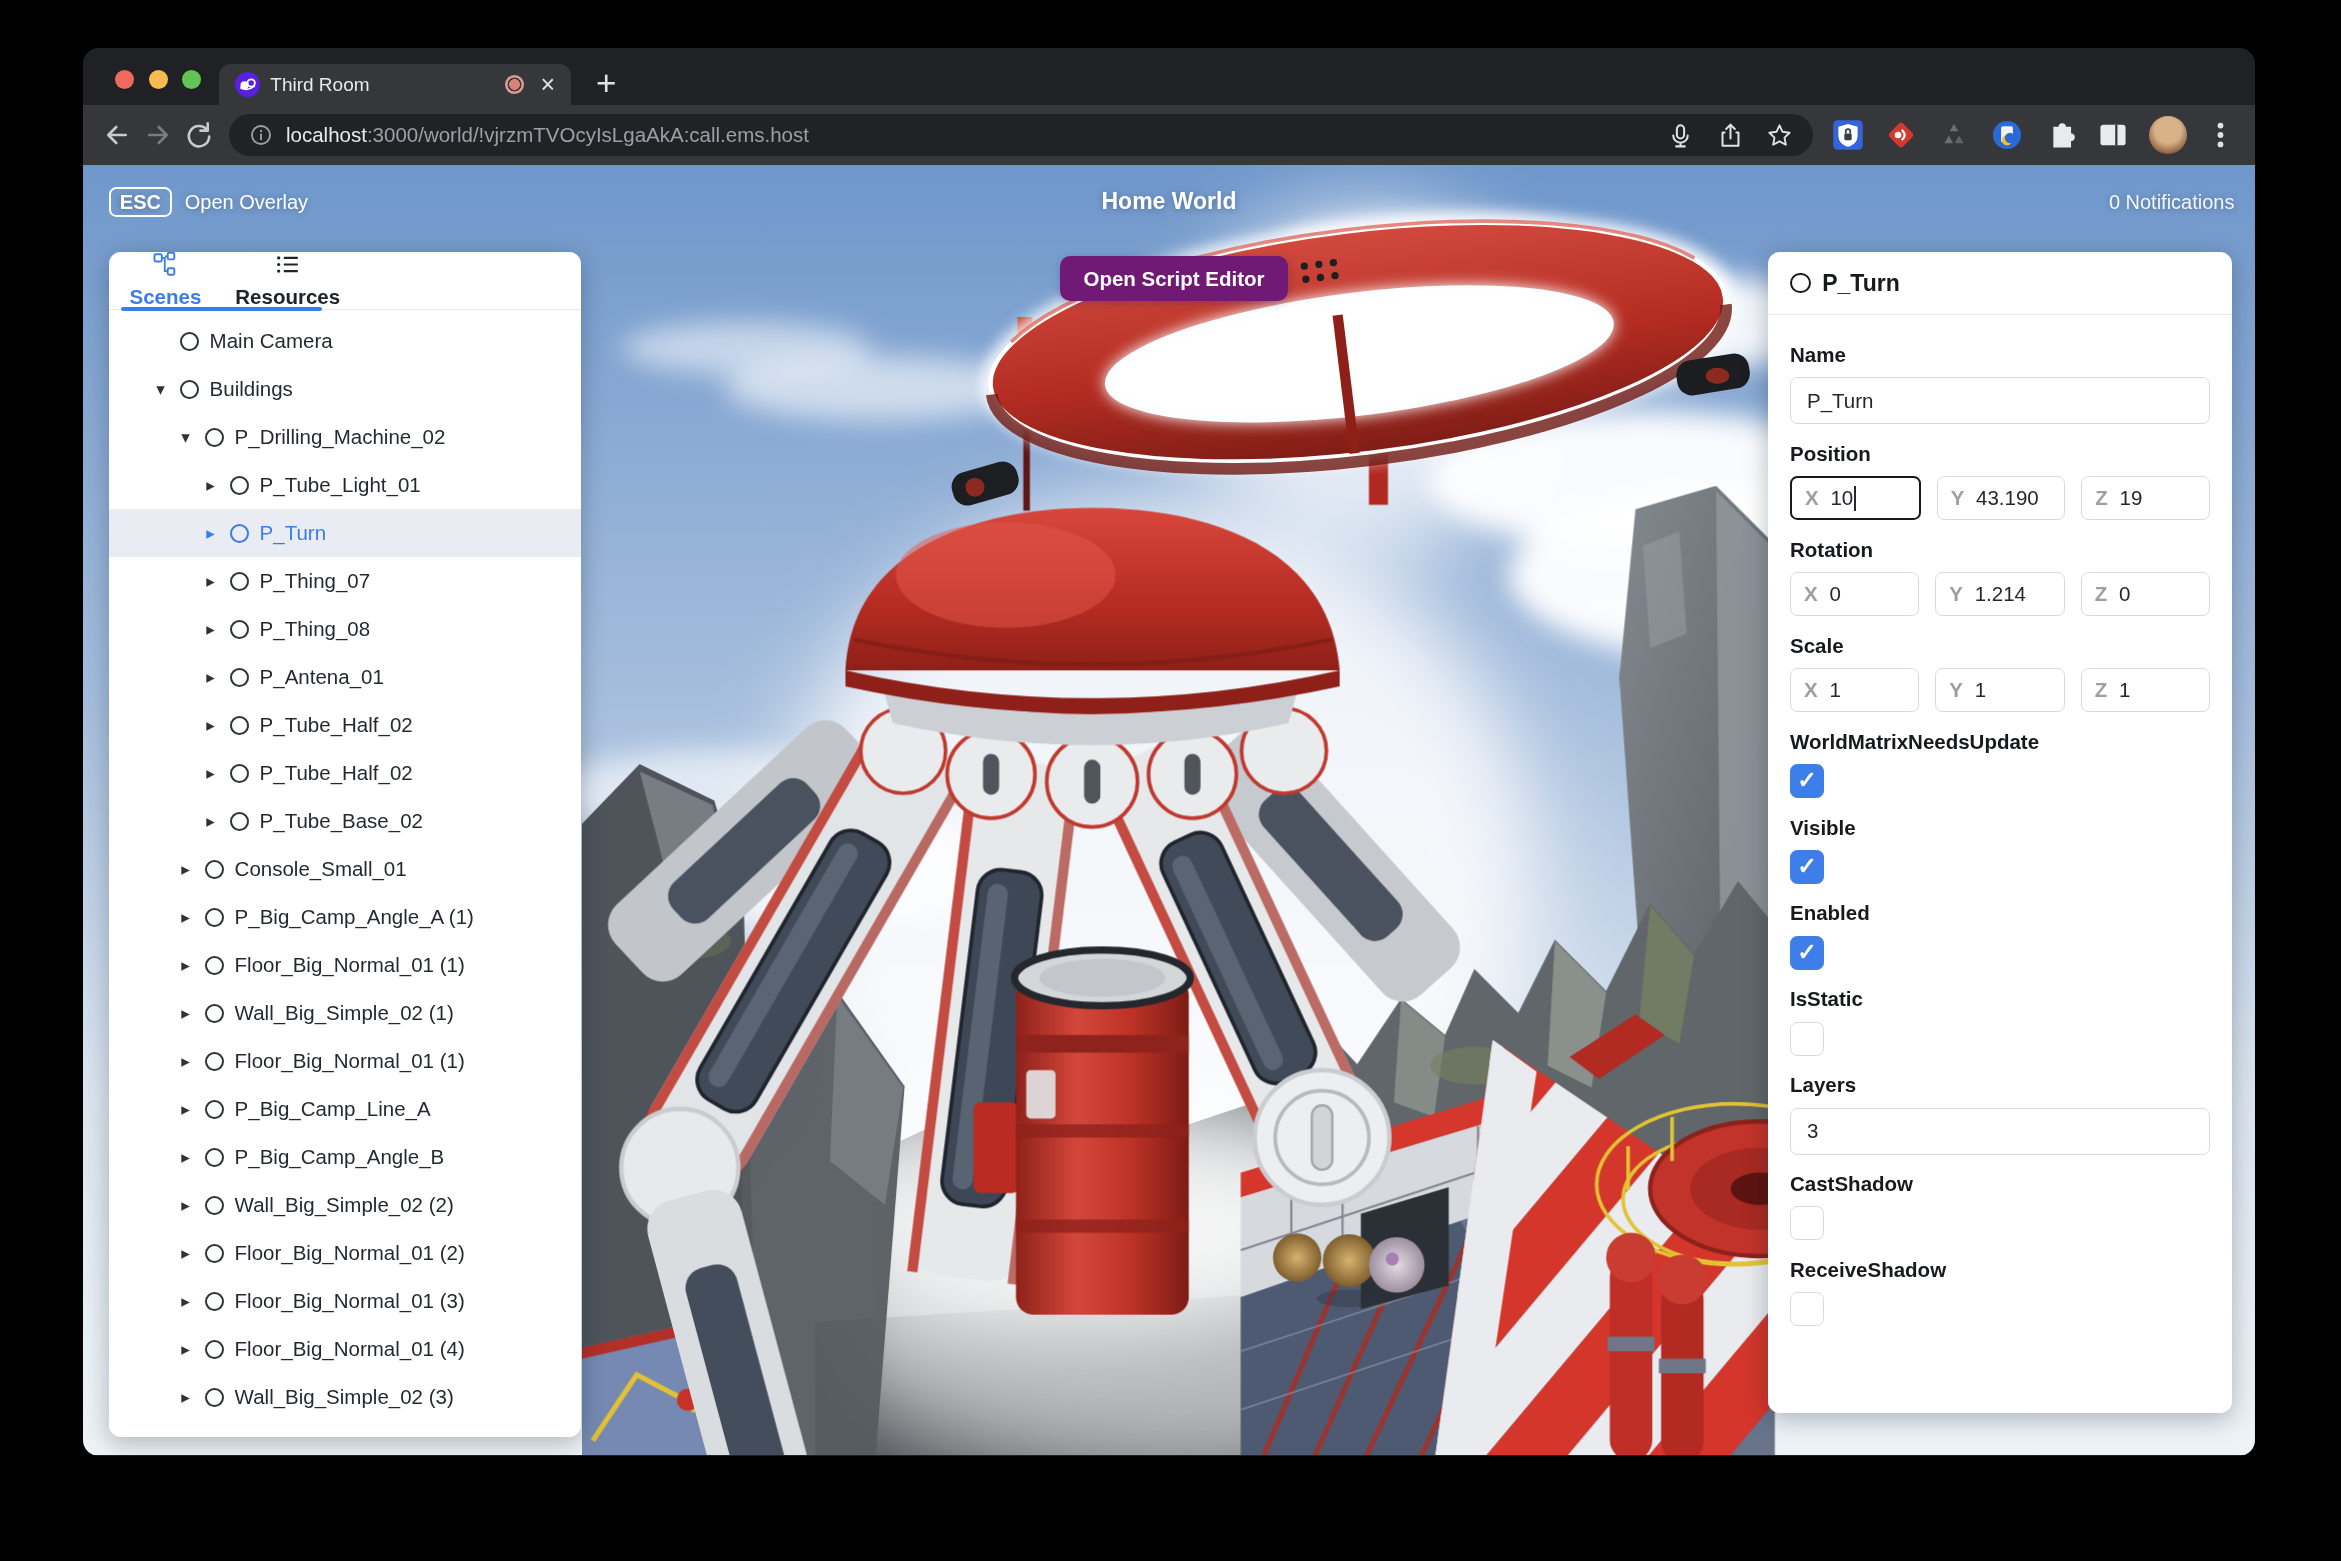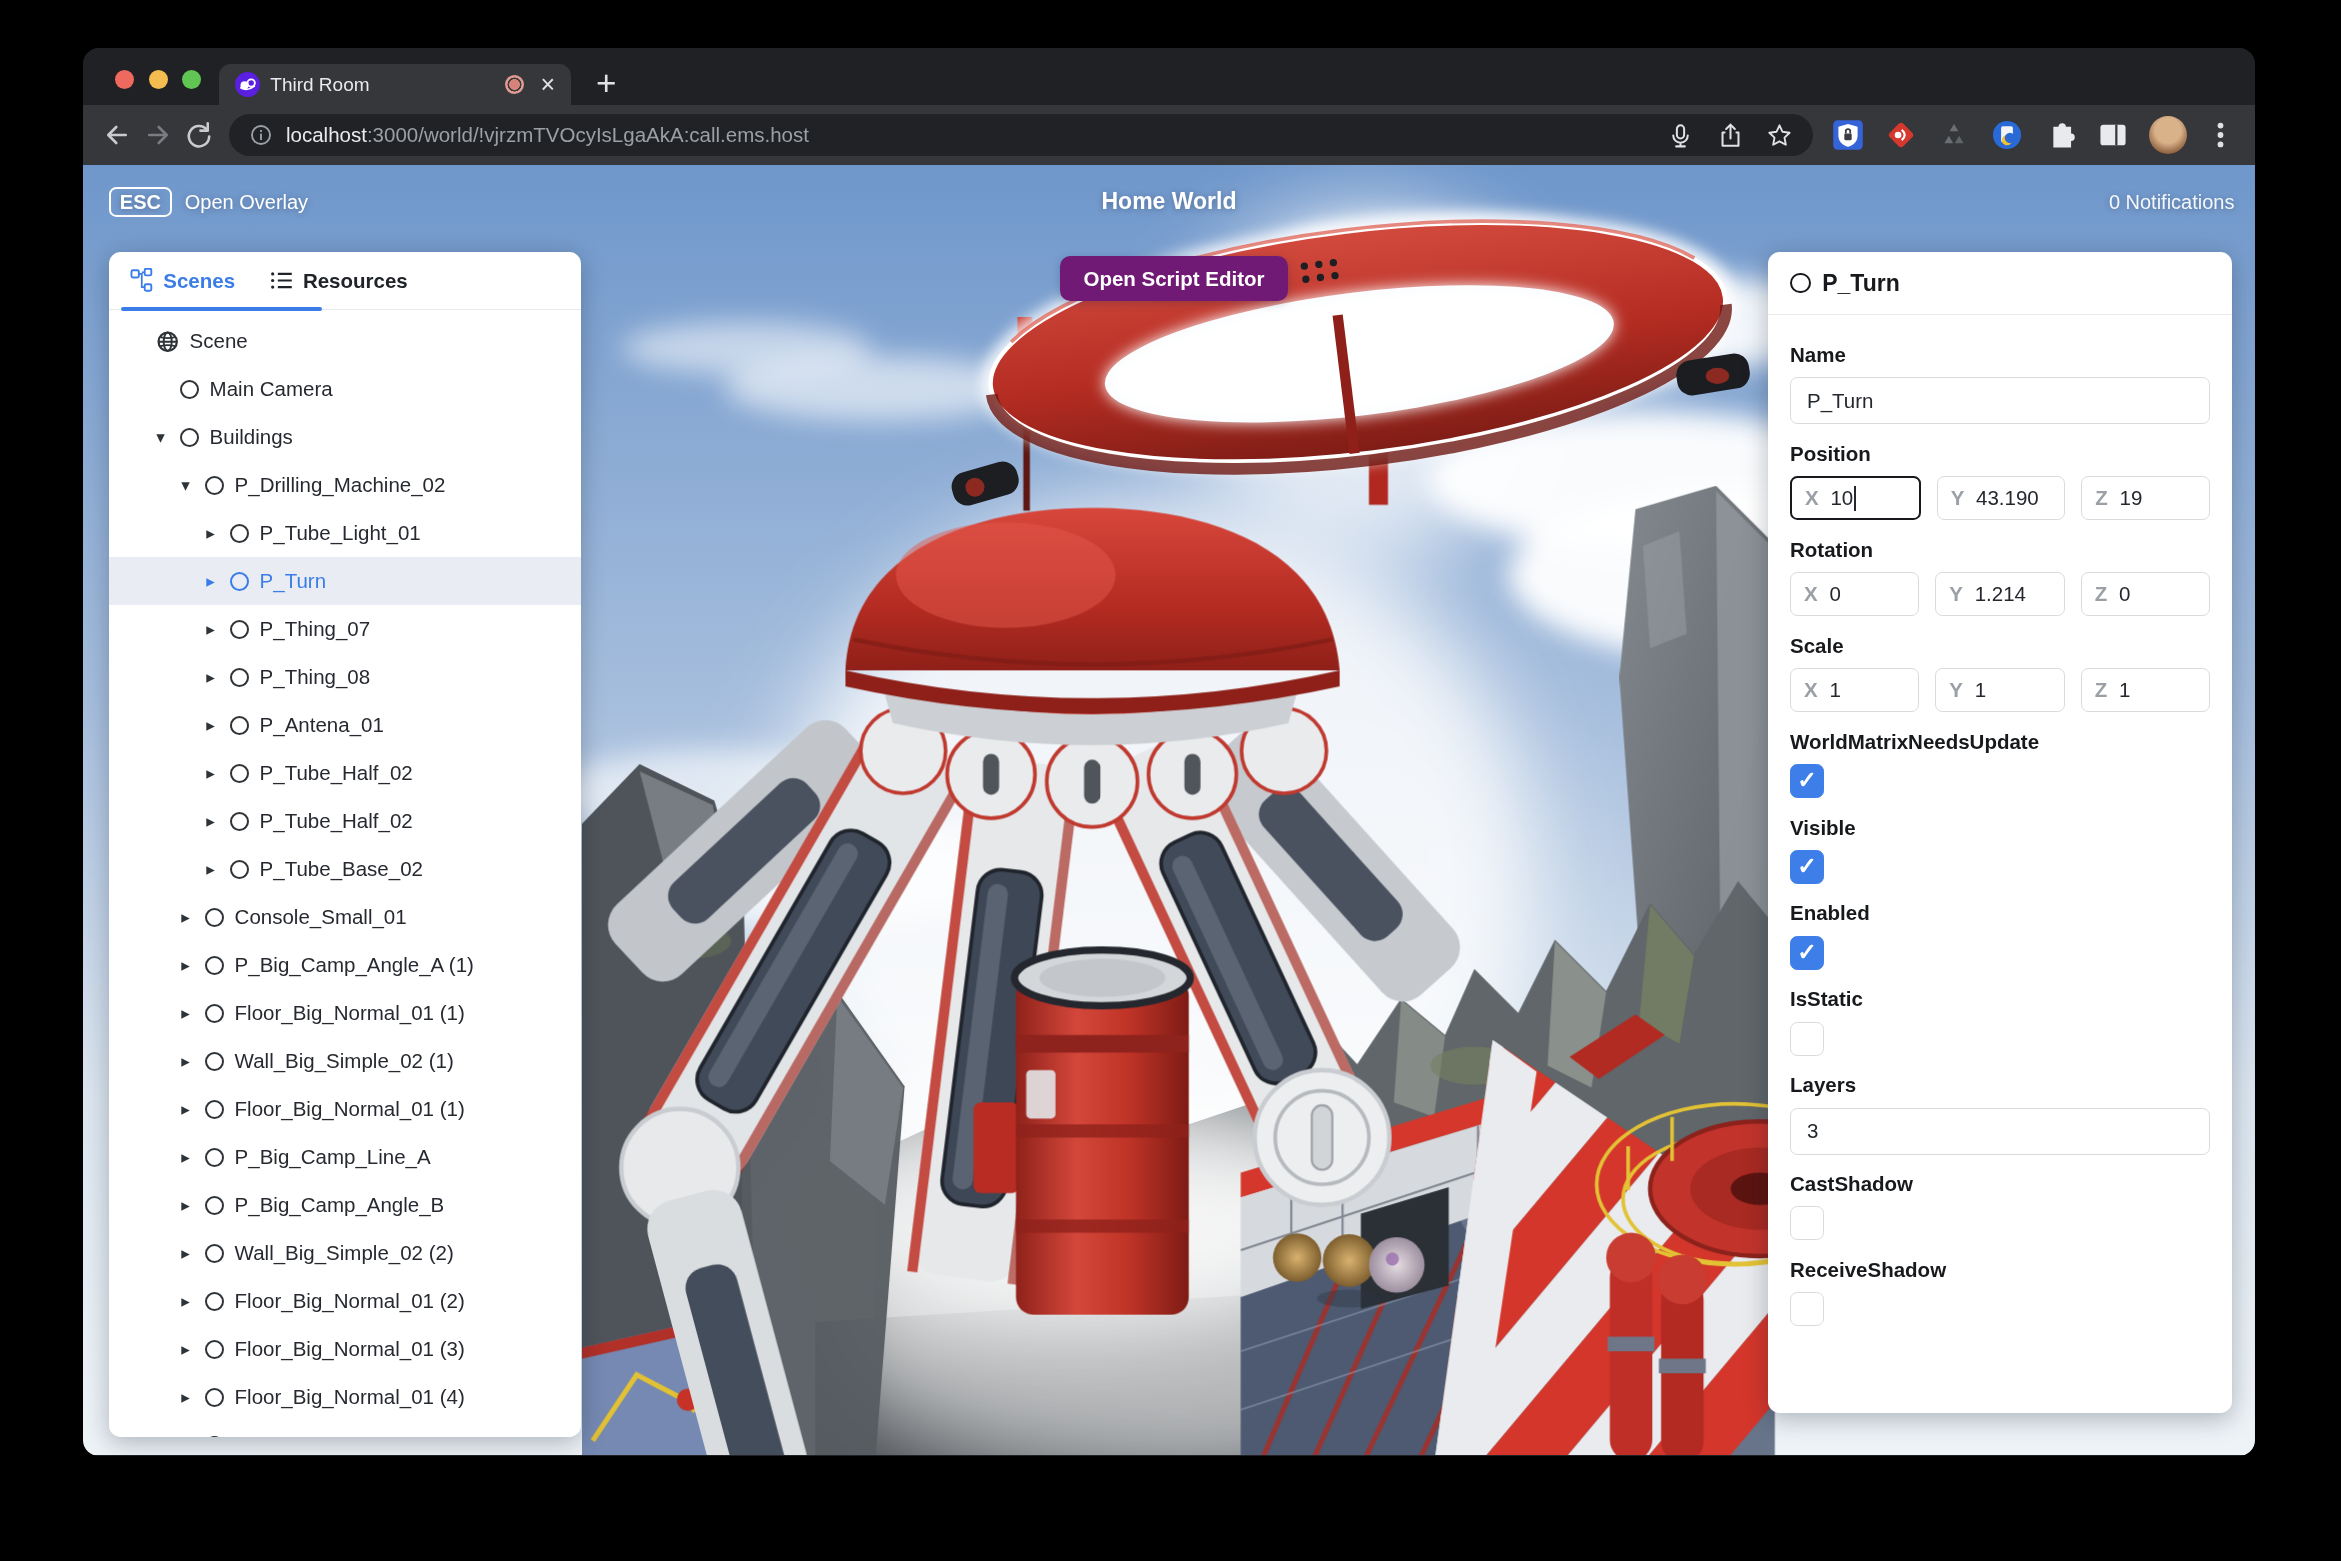--- a/index.html
+++ b/index.html
@@ -42,21 +42,21 @@
   .hud-notif{position:absolute;right:20.5px;top:26px;color:rgba(255,255,255,.93);font-size:20px;
              text-shadow:0 0.7px 5.9px rgba(40,60,90,.45);}
   .script-btn{position:absolute;left:977px;top:91px;width:228px;height:45px;background:#701a75;
               border-radius:10.3px;color:#fff;font-weight:700;font-size:20.5px;display:flex;align-items:center;
               justify-content:center;box-shadow:0 2.2px 8.8px rgba(20,40,80,.25);}
   .panel{position:absolute;background:#fff;border-radius:11.7px;box-shadow:0 5.9px 25px rgba(10,20,35,.28);overflow:hidden;}
   #left-panel{left:26px;top:87px;width:472px;height:1185px;}
   #right-panel{left:1685px;top:87px;width:464px;height:1161px;}
   .ptabs{display:flex;align-items:center;height:57px;border-bottom:1.5px solid #e7e9ec;position:relative;
          padding:0 20.5px;gap:34px;}
-  .ptab{display:flex;align-items:center;gap:8.8px;font-size:20.5px;font-weight:700;color:#202428;}
+  .ptab{display:flex;align-items:center;gap:8.8px;font-size:20.5px;font-weight:700;color:#202428;flex-direction:column;}
   .ptab.active{color:#3b7de8;}
   .ptab-underline{position:absolute;left:11.7px;bottom:-1.5px;width:201px;height:3.7px;background:#3b7de8;border-radius:2.2px;}
   .tree{padding-top:7.3px;}
   .trow{height:48px;display:flex;align-items:center;gap:10.3px;font-size:20.5px;color:#262a30;box-sizing:border-box;}
   .trow.selected{background:#e9edf3;color:#3b7de8;}
   .caret{width:19px;font-size:17px;color:#2e3338;text-align:center;flex:0 0 auto;}
   .trow.selected .caret{color:#3b7de8;}
   .ncircle{width:19px;height:19px;border:2.9px solid #2e3338;border-radius:50%;flex:0 0 auto;box-sizing:border-box;}
   .trow.selected .ncircle{border-color:#3b7de8;}
   .tlabel{white-space:nowrap;}
@@ -490,30 +490,20 @@
               <line x1="12" y1="26" x2="31" y2="26" stroke="#202428" stroke-width="3"></line>
               <circle cx="5" cy="8" r="2.2" fill="#202428"></circle>
                 <circle cx="5" cy="17" r="2.2" fill="#202428"></circle>
                 <circle cx="5" cy="26" r="2.2" fill="#202428"></circle>
             </svg>
             <span>Resources</span>
           </div>
           <div class="ptab-underline"></div>
         </div>
         <div class="tree" id="scene-tree">
-            <div class="trow" style="padding-left: 17.6px;">
-              <span class="caret"></span>
-              <svg width="23.4" height="23.4" viewBox="0 0 32 32">
-                <circle cx="16" cy="16" r="12.5" fill="none" stroke="#2e3338" stroke-width="3"></circle>
-                <ellipse cx="16" cy="16" rx="5.5" ry="12.5" fill="none" stroke="#2e3338" stroke-width="2.6"></ellipse>
-                <line x1="3.5" y1="16" x2="28.5" y2="16" stroke="#2e3338" stroke-width="2.6"></line>
-                <path d="M5 9.5 Q16 13 27 9.5 M5 22.5 Q16 19 27 22.5" fill="none" stroke="#2e3338" stroke-width="2.4"></path>
-              </svg>
-              <span class="tlabel">Scene</span>
-            </div>
             <div class="trow" style="padding-left: 42px;">
               <span class="caret"></span>
               <span class="ncircle"></span>
               <span class="tlabel">Main Camera</span>
             </div>
             <div class="trow" style="padding-left: 42px;">
               <span class="caret">▾</span>
               <span class="ncircle"></span>
               <span class="tlabel">Buildings</span>
             </div>

